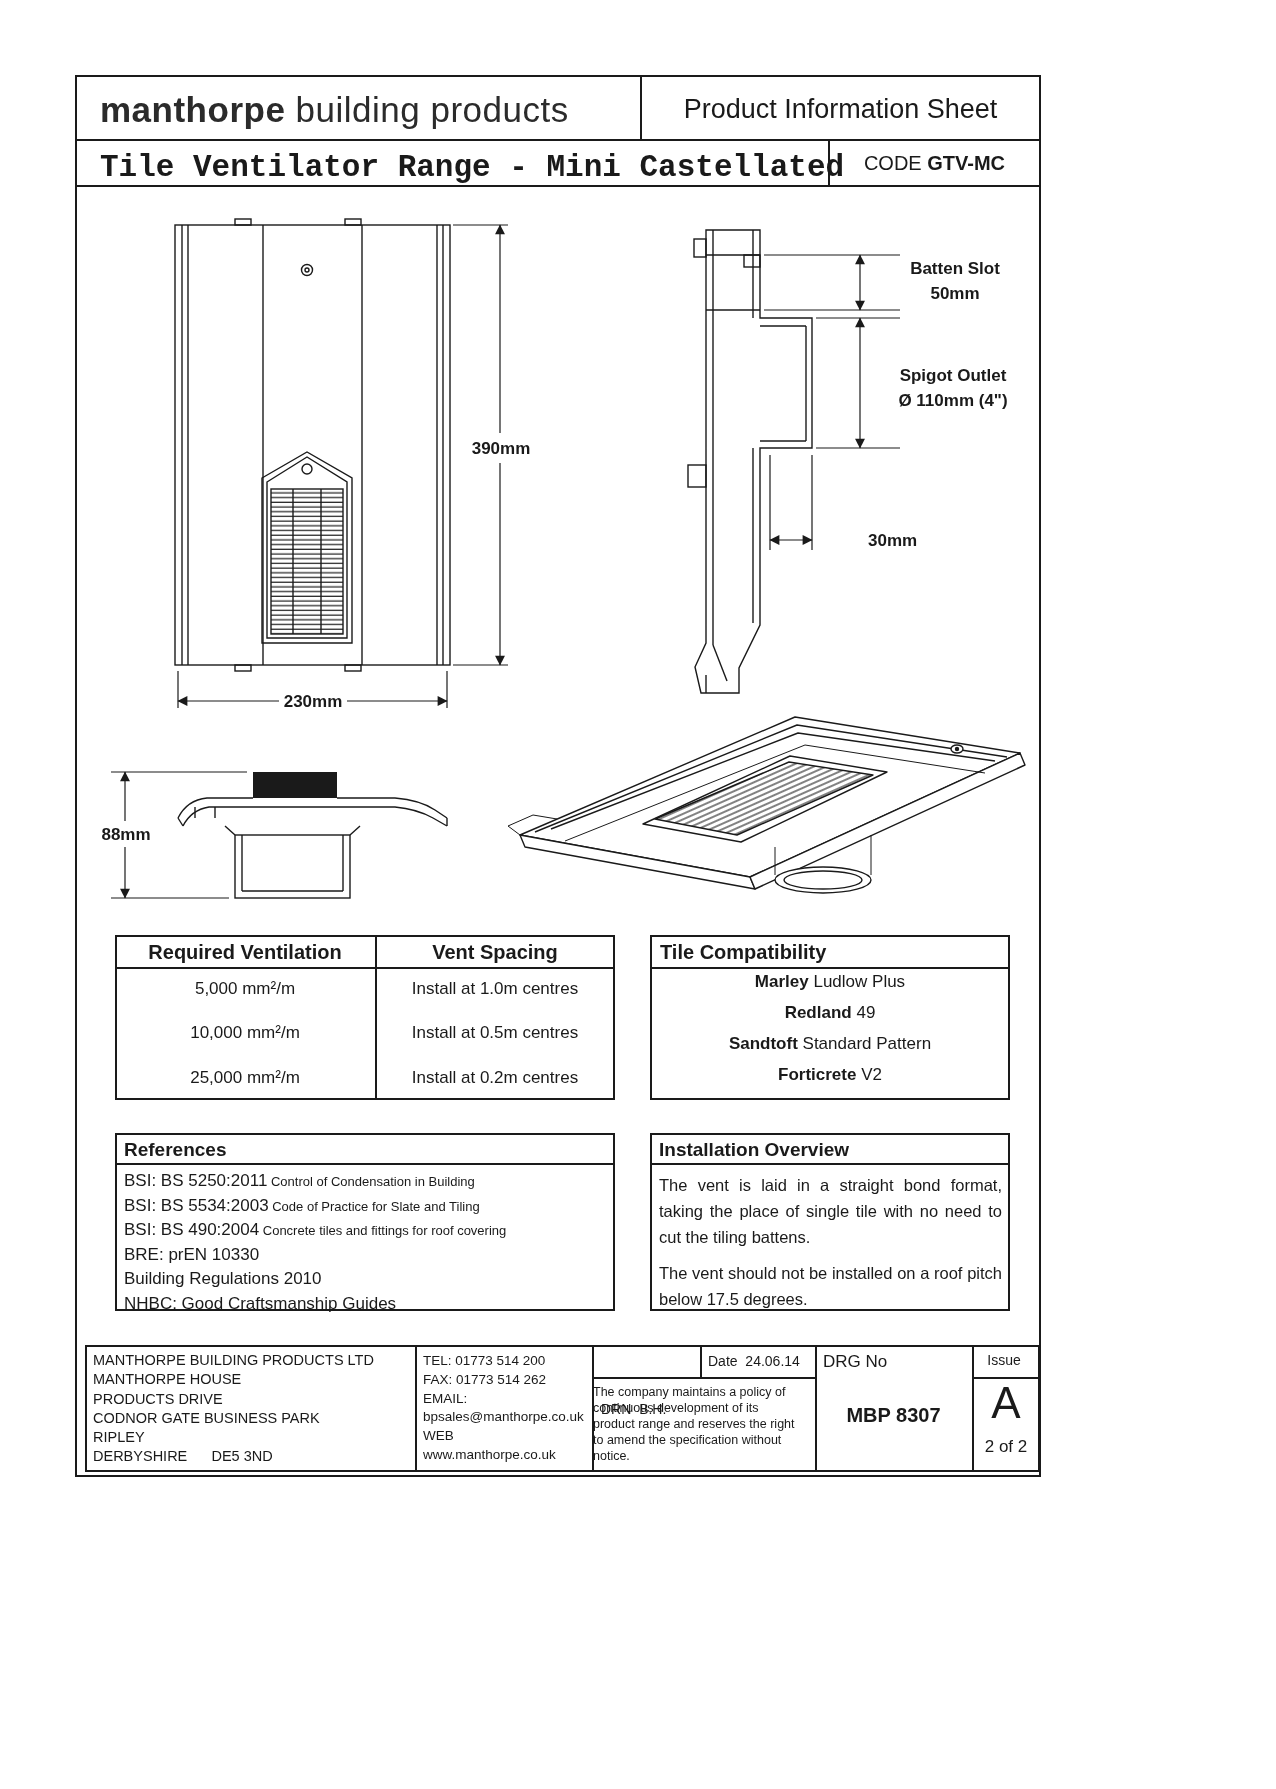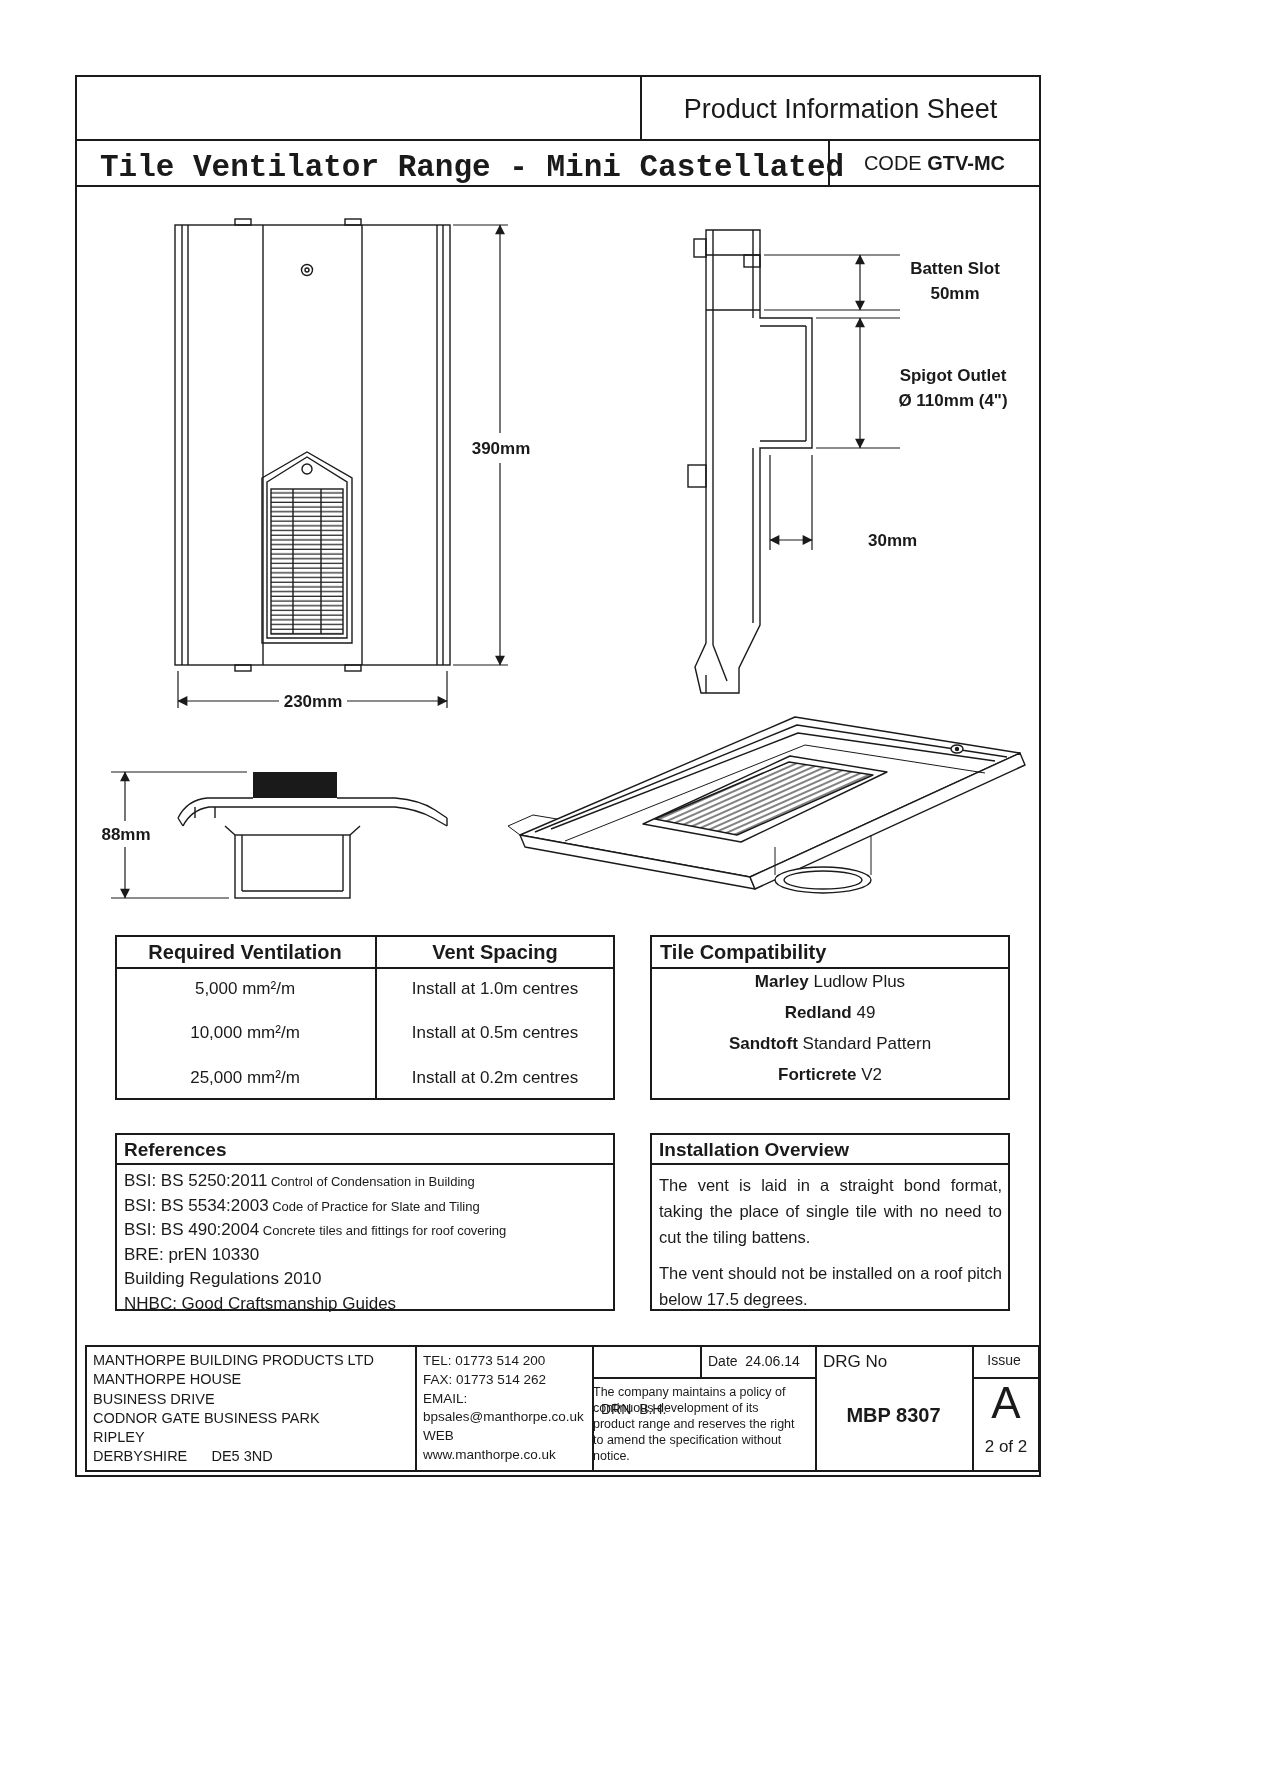--- a/index.html
+++ b/index.html
@@ -23,20 +23,23 @@
 <body>
 
 <div class="page">
 
   <div class="bx" style="left:75px;top:75px;width:966px;height:1402px;"></div>
   <div class="hline" style="left:75px;top:139px;width:966px;"></div>
   <div class="vline" style="left:640px;top:75px;height:64px;"></div>
   <div class="hline" style="left:75px;top:185px;width:966px;"></div>
   <div class="vline" style="left:828px;top:139px;height:46px;"></div>
 
+  <div class="abs brand" style="left:100px;top:90px;">
+    <span class="bold">manthorpe</span><span> building products</span>
+  </div>
   <div class="abs ctr" style="left:640px;top:94px;width:401px;font-size:27px;">Product Information Sheet</div>
   <div class="abs b" style="left:100px;top:150px;font-size:31px;font-family:Liberation Mono, monospace;">Tile Ventilator Range - Mini Castellated</div>
   <div class="abs ctr" style="left:828px;top:152px;width:213px;font-size:20px;">
     <span>CODE</span>&nbsp;<span class="b">GTV-MC</span>
   </div>
 
   <svg class="abs" style="left:95px;top:205px;" width="470" height="515" viewBox="0 0 470 515">
     <defs>
       <marker id="ahF" viewBox="0 0 12 12" refX="10" refY="6" markerWidth="11" markerHeight="11" orient="auto-start-reverse">
         <path d="M1.5,1.5 L10.5,6 L1.5,10.5 z" fill="#1a1a1a"></path>
@@ -227,21 +230,21 @@
   <div class="vline" style="left:592px;top:1345px;height:127px;"></div>
   <div class="vline" style="left:815px;top:1345px;height:127px;"></div>
   <div class="vline" style="left:972px;top:1345px;height:127px;"></div>
   <div class="hline" style="left:592px;top:1377px;width:223px;"></div>
   <div class="vline" style="left:700px;top:1345px;height:32px;"></div>
   <div class="hline" style="left:972px;top:1377px;width:68px;"></div>
 
   <div class="abs addr" style="left:93px;top:1351px;font-size:14.5px;line-height:19.3px;">
     <div>MANTHORPE BUILDING PRODUCTS LTD</div>
     <div>MANTHORPE HOUSE</div>
-    <div>BUSINESS DRIVE</div>
+    <div>PRODUCTS DRIVE</div>
     <div>CODNOR GATE BUSINESS PARK</div>
     <div>RIPLEY</div>
     <div>DERBYSHIRE      DE5 3ND</div>
   </div>
 
   <div class="abs" style="left:423px;top:1352px;font-size:13.5px;line-height:18.8px;">
     <div>TEL: 01773 514 200</div>
     <div>FAX: 01773 514 262</div>
     <div>EMAIL:</div>
     <div>bpsales@manthorpe.co.uk</div>

